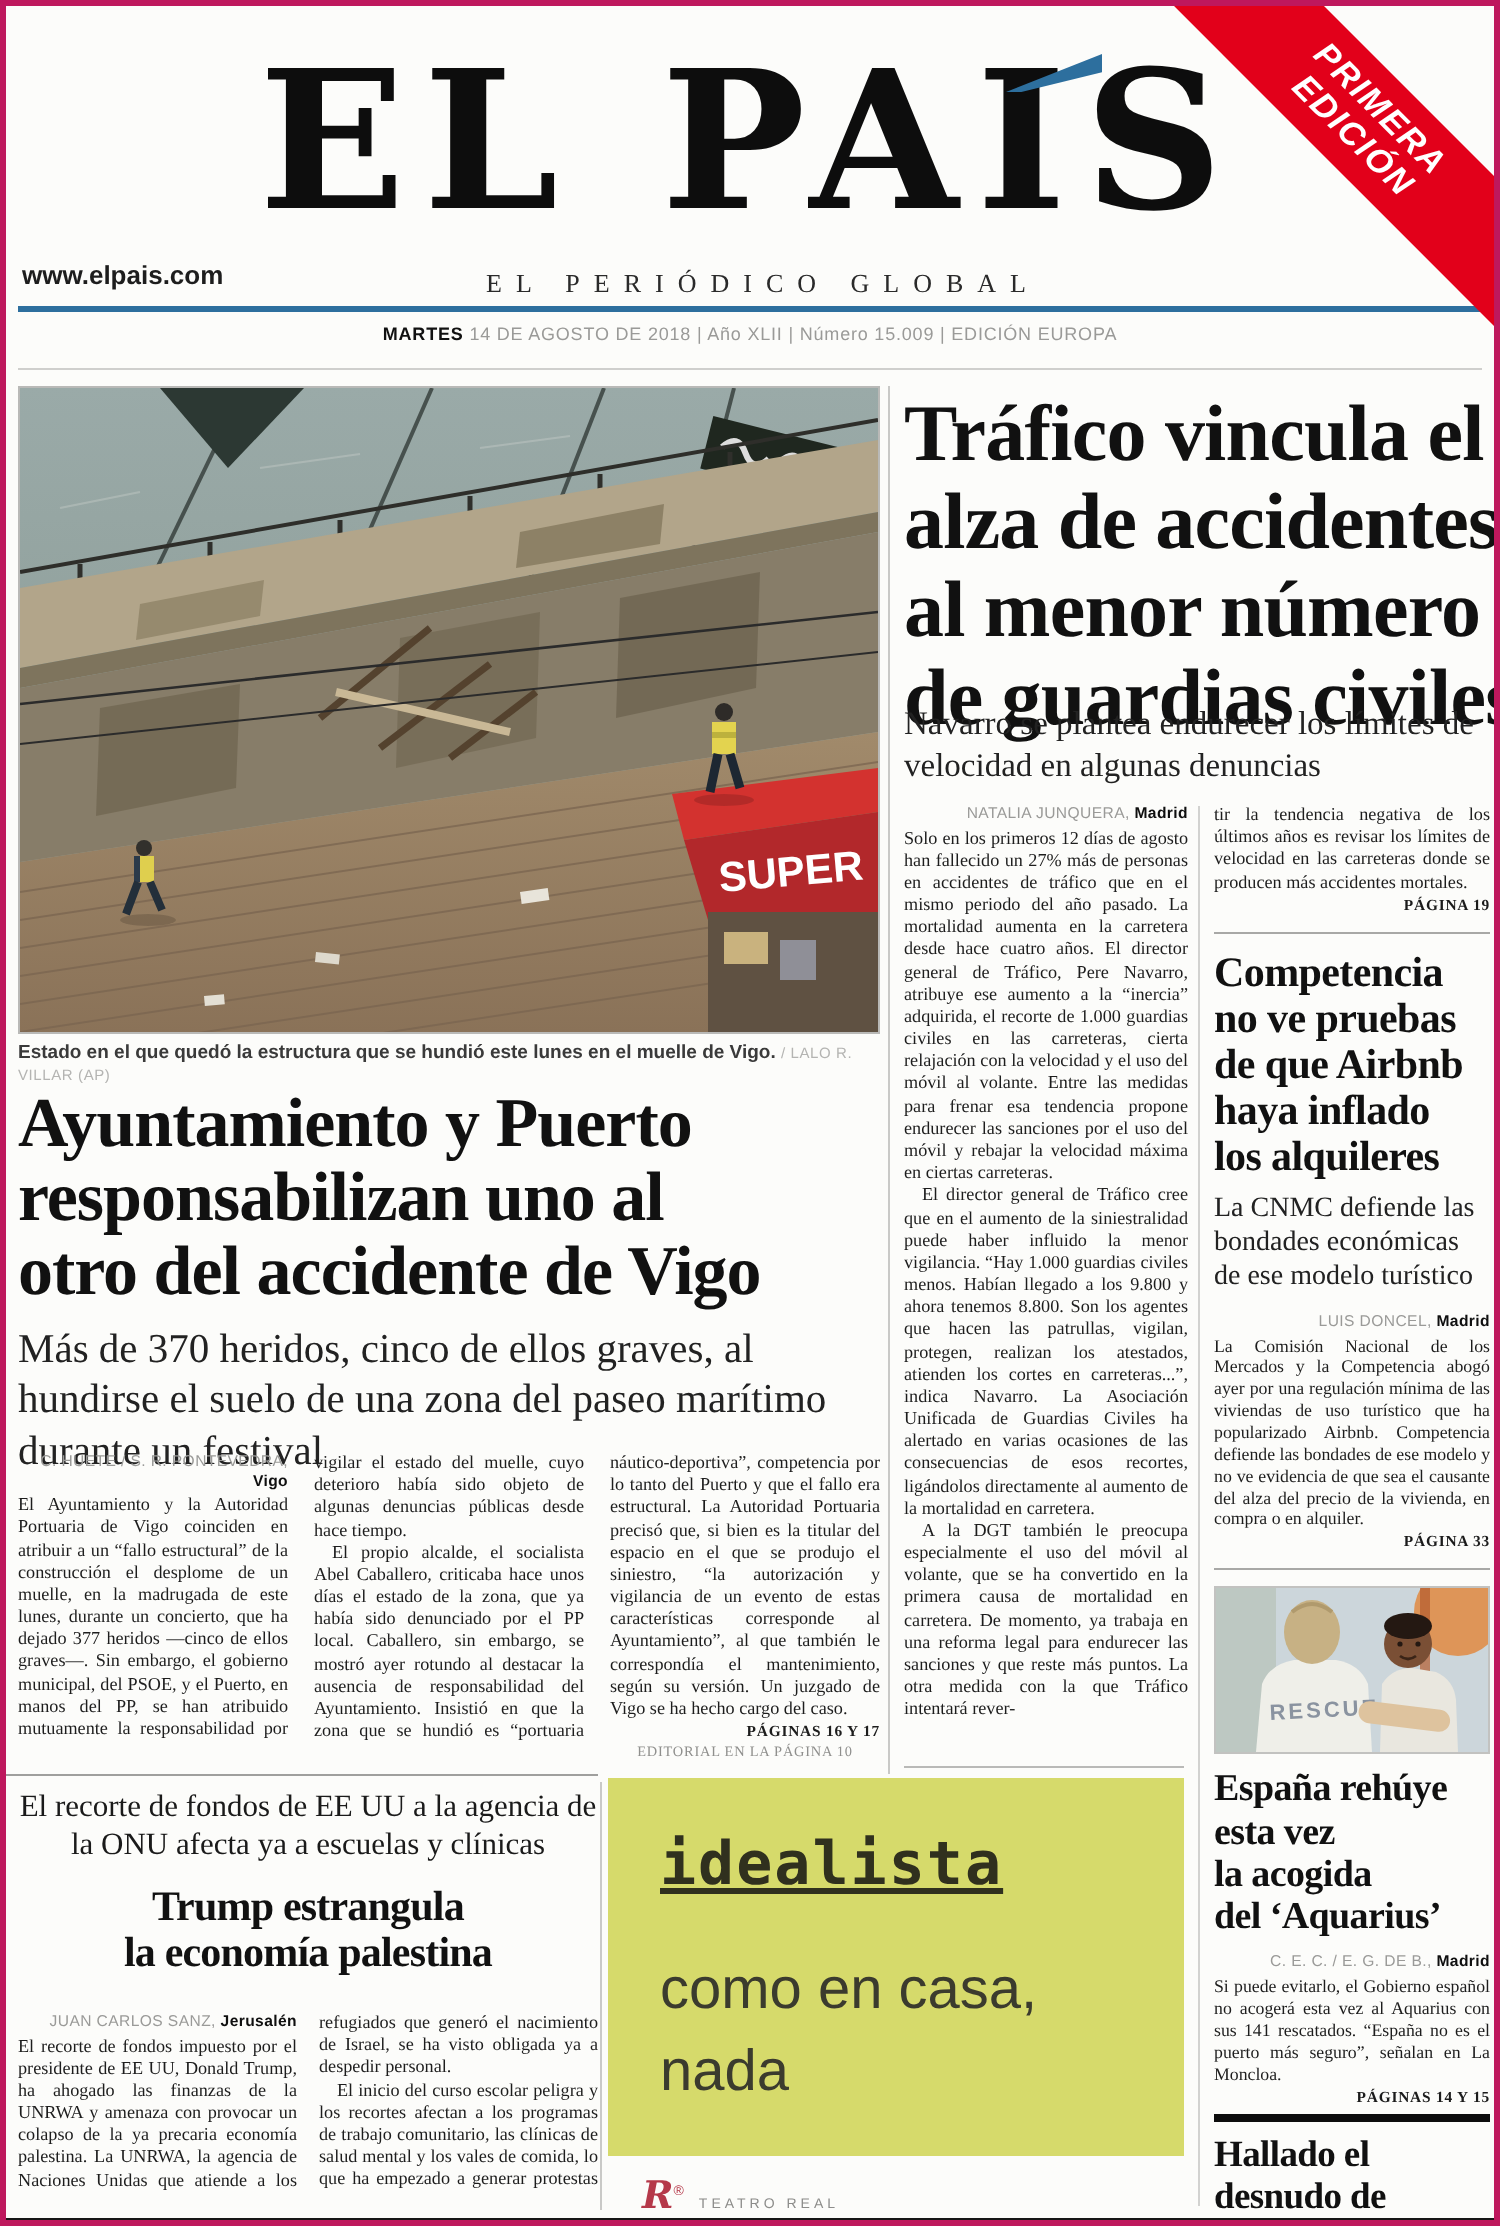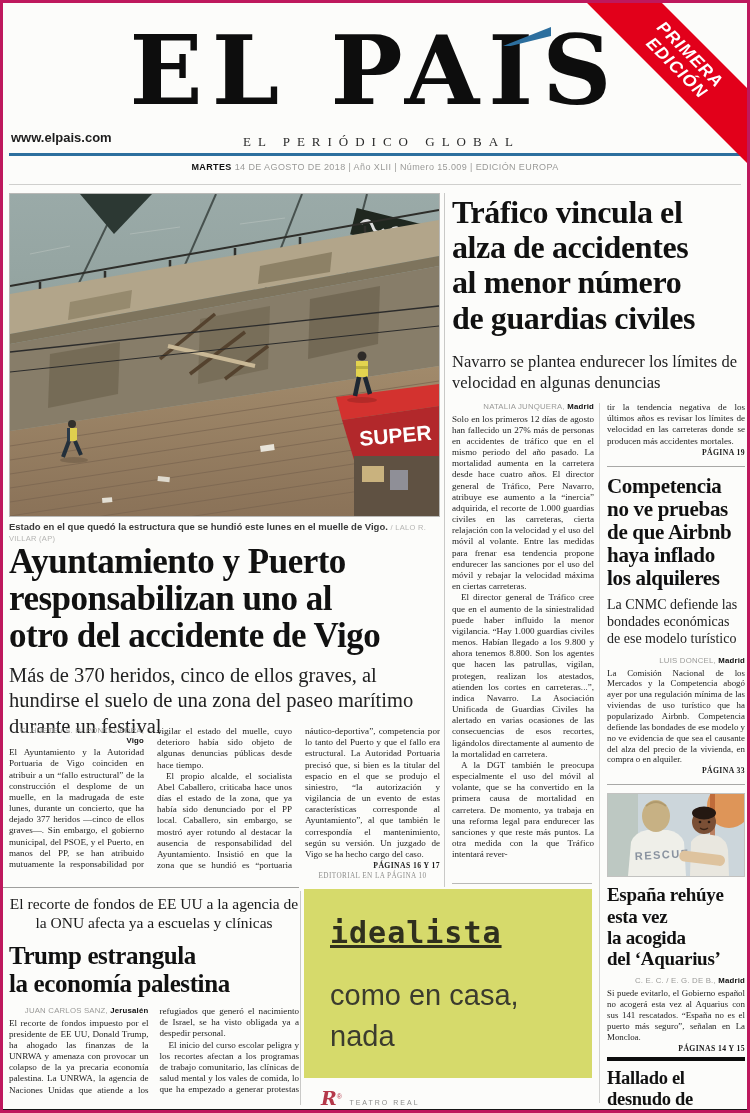--- a/index.html
+++ b/index.html
@@ -45,21 +45,21 @@
   .vigo-sub{left:6px;top:660px;width:431px;font-size:20.5px;line-height:1.24;color:#222;}
   .body-copy{font-size:9.1px;line-height:1.23;text-align:justify;color:#1d1d1d;}
   .body-copy p{margin:0;text-indent:9px;}
   .body-copy p.first{text-indent:0;}
   .byline{font-family:"Liberation Sans",sans-serif;font-size:7.8px;color:#9a9a98;text-align:right;margin-bottom:2px;letter-spacing:.2px;}
   .byline b{color:#0f0f0f;}
   .refline{text-align:right;font-weight:bold;font-size:7.7px;letter-spacing:.4px;margin-top:1px;}
   .refline.center{text-align:center;font-weight:normal;color:#8f8f8d;font-size:7.2px;}
   .vigo-body{left:6px;top:723px;width:431px;height:158px;column-count:3;column-gap:13px;overflow:hidden;}
 
-  .traf-head{left:449px;top:192px;width:295px;font-size:32px;font-weight:bold;line-height:1.1;letter-spacing:-.4px;color:#111;}
+  .traf-head{left:449px;top:192px;width:295px;font-size:40px;font-weight:bold;line-height:1.1;letter-spacing:-.4px;color:#111;}
   .traf-sub{left:449px;top:349px;width:293px;font-size:16.5px;line-height:1.26;color:#222;}
   .traf-col1{left:449px;top:399px;width:142px;height:480px;overflow:hidden;}
   .right-col2{left:604px;top:399px;width:138px;height:710px;overflow:hidden;}
   .rule{border:0;border-top:1px solid #a8a8a6;margin:9px 0 8px;}
 
   .comp-head{font-size:21px;font-weight:bold;line-height:1.1;letter-spacing:-.3px;color:#111;}
   .comp-sub{font-size:14px;line-height:1.2;color:#222;margin-top:7px;}
   .small-body{font-size:8.9px;line-height:1.22;text-align:justify;color:#1d1d1d;margin-top:3px;}
 
   .rescue-photo{width:138px;height:84px;border:1px solid #c2c2c0;box-sizing:border-box;overflow:hidden;margin-top:1px;background:#ccd6db;}
@@ -67,21 +67,21 @@
 
   .rev-logo{margin-top:10px;font-size:21px;color:#111;}
   .rev-logo .rev-word{border-bottom:1.5px solid #111;padding-bottom:1px;}
   .rev-tri{display:inline-block;width:0;height:0;border-left:4px solid transparent;border-right:4px solid transparent;border-top:6px solid #111;margin-left:2px;vertical-align:super;}
   .rev-bar{height:4px;background:#0d0d0d;margin-top:4px;}
   .rev-head{font-size:18.5px;font-weight:bold;line-height:1.15;letter-spacing:-.3px;color:#111;margin-top:7px;}
 
   
   .trump{left:6px;top:891px;width:290px;}
   .trump .kicker{text-align:center;font-size:15.5px;line-height:1.25;color:#1a1a1a;}
-  .trump .t-head{text-align:left;font-size:25px;font-weight:bold;line-height:1.12;letter-spacing:-.4px;color:#111;margin-top:9px;}
+  .trump .t-head{text-align:center;font-size:21px;font-weight:bold;line-height:1.12;letter-spacing:-.4px;color:#111;margin-top:9px;}
   .trump-body{left:6px;top:1003px;width:290px;height:100px;column-count:2;column-gap:11px;overflow:hidden;}
 
   
   .ad-box{left:301px;top:886px;width:288px;height:189px;background:#d6da6b;}
   .ad-brand{position:absolute;left:26px;top:26px;font-family:"DejaVu Sans Mono",monospace;font-weight:bold;font-size:30px;letter-spacing:1px;color:#30301e;text-decoration:underline;}
   .ad-tag{position:absolute;left:26px;top:86px;font-family:"Liberation Sans",sans-serif;font-size:29px;line-height:1.4;color:#3b3b2e;}
   .sponsor{left:318px;top:1084px;font-family:"Liberation Sans",sans-serif;color:#8c8c8a;}
   .tr-mark{font-family:"DejaVu Serif",serif;font-style:italic;font-size:19px;color:#b5394a;font-weight:bold;}
   .tr-reg{font-size:7px;vertical-align:super;color:#b5394a;}
   .tr-name{font-size:7px;letter-spacing:2px;color:#8c8c8a;margin-left:3px;}

